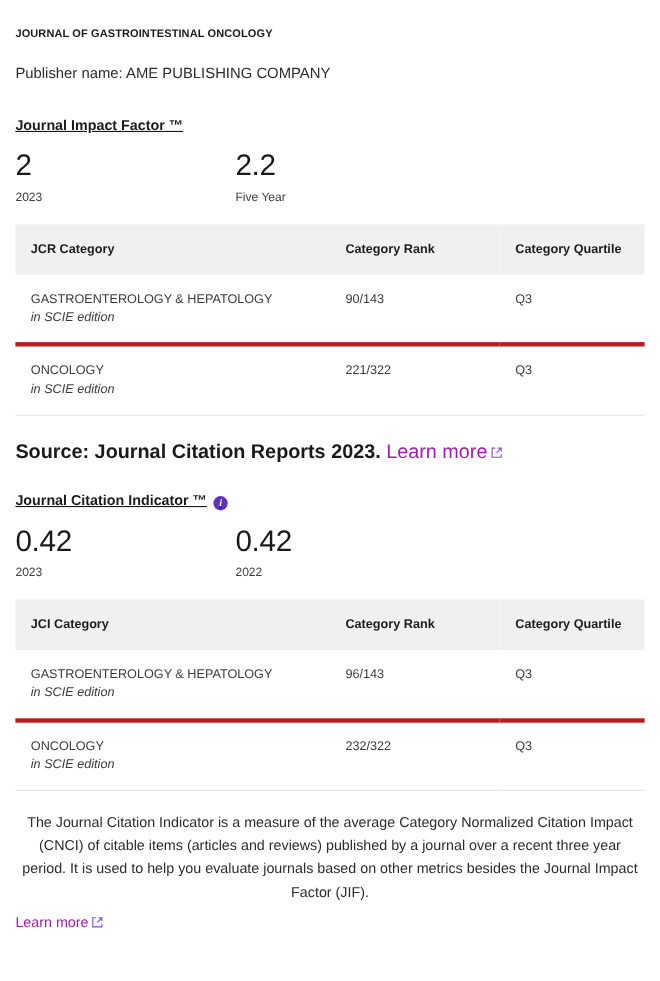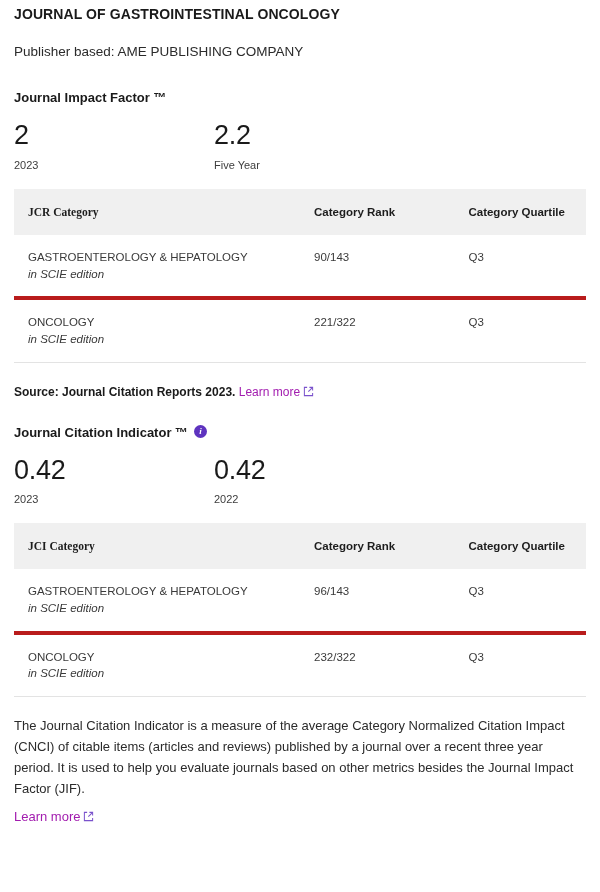--- a/index.html
+++ b/index.html
@@ -16,45 +16,46 @@
   }
   .page {
     width: 600px;
     min-height: 892px;
     padding: 0 14px;
     background: #fff;
     position: relative;
   }
 
   .journal-title {
-    font-size: 14px;
+    font-size: 10px;
     font-weight: bold;
     color: #1a1a1a;
     letter-spacing: 0.1px;
-    padding-top: 6px;
+    padding-top: 26px;
     margin: 0 0 20px 0;
     line-height: 1.2;
   }
 
   .publisher {
     font-size: 13.5px;
     color: #2b2b2b;
     margin: 0 0 30px 0;
     line-height: 1.3;
   }
 
   .section-heading {
     font-size: 13px;
     font-weight: bold;
     color: #1a1a1a;
     margin: 0 0 14px 0;
     display: flex;
-    align-items: flex-start;
+    align-items: flex-end;
     gap: 6px;
     line-height: 1.3;
+    text-decoration: underline;
   }
 
   .info-icon {
     display: inline-flex;
     align-items: center;
     justify-content: center;
     width: 13px;
     height: 13px;
     border-radius: 50%;
     background: #5e33bf;
@@ -109,31 +110,31 @@
     color: #3a3a3a;
     padding: 14px 14px 14px 14px;
     border-bottom: 4px solid #b91c1c;
     vertical-align: top;
     line-height: 1.45;
   }
   table.jcr tbody tr:last-child td {
     border-bottom: 1px solid #e3e3e3;
     margin-top: 40px;
   }
-  .col-cat { width: 50%; font-family: Liberation Serif, serif; }
+  .col-cat { width: 50%; }
   .col-rank { width: 27%; }
   .col-quart { width: 23%; }
   .edition {
     font-style: italic;
     display: block;
     color: #3a3a3a;
   }
 
   .source-line {
-    font-size: 12px;
+    font-size: 18px;
     font-weight: bold;
     color: #1a1a1a;
     margin: 22px 0 26px 0;
   }
   .link {
     color: #a21caf;
     font-weight: normal;
     text-decoration: none;
     cursor: pointer;
     display: inline-flex;
@@ -146,35 +147,36 @@
     height: 11px;
     position: relative;
     top: 1px;
   }
 
   .description {
     font-size: 13px;
     color: #2b2b2b;
     line-height: 1.62;
     margin: 18px 0 10px 0;
+    text-align: center;
   }
 
   .bottom-link {
     font-size: 13px;
     margin: 0 0 16px 0;
   }
 </style>
 </head>
 <body>
 
 <div class="page">
 
   <h1 class="journal-title">JOURNAL OF GASTROINTESTINAL ONCOLOGY</h1>
 
-  <div class="publisher">Publisher based: AME PUBLISHING COMPANY</div>
+  <div class="publisher">Publisher name: AME PUBLISHING COMPANY</div>
 
   <div class="section-heading">
     <span>Journal Impact Factor ™</span>
   </div>
 
   <div class="metric-row">
     <div class="metric">
       <div class="metric-value">2</div>
       <div class="metric-label">2023</div>
     </div>

